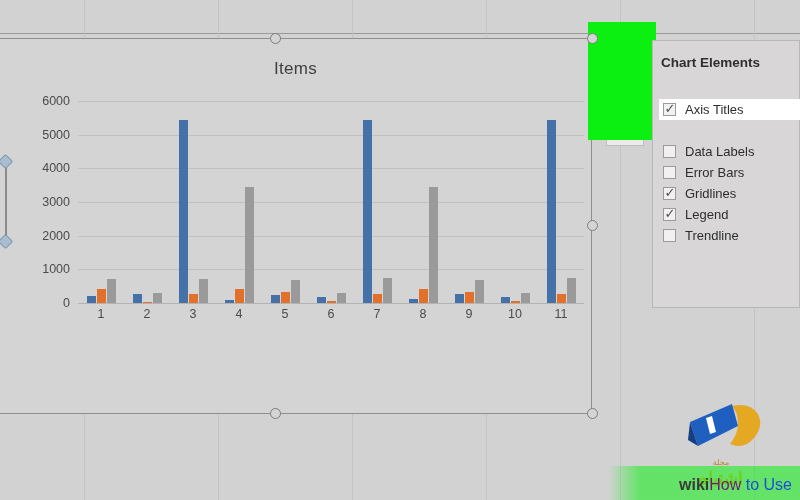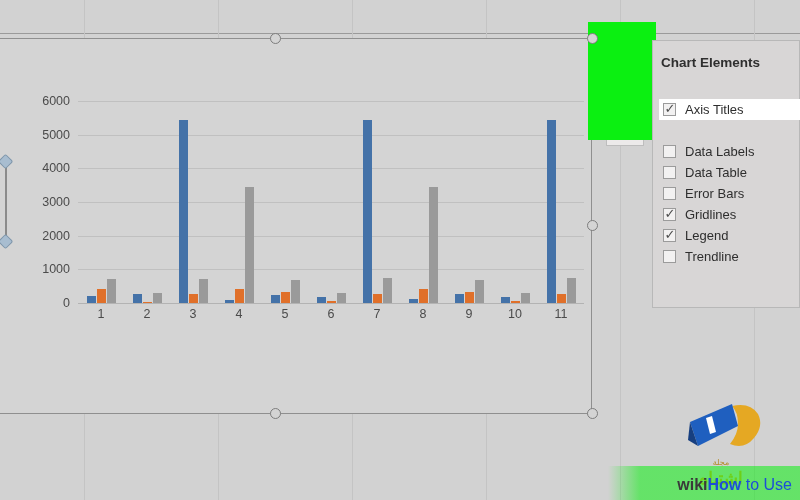--- a/index.html
+++ b/index.html
@@ -259,38 +259,39 @@
     z-index: 7;
   }
   #wikihow-text {
     position: absolute;
     right: 8px; bottom: 6px;
     font-size: 16px;
     z-index: 8;
     white-space: nowrap;
   }
   #wikihow-text .w1 { color: #3a3a3a; font-weight: bold; }
-  #wikihow-text .w2 { color: #1d4ed8; font-weight: bold; }
+  #wikihow-text .w2 { color: #701a75; font-weight: normal; }
   #wikihow-text .w3 { color: #1d4ed8; }
 </style>
 </head>
 <body>
 
 <div id="root">
 
   <div class="sheet-gridline-h" style="top:33px;"></div>
   <div class="sheet-gridline-v" style="left:84px;"></div>
   <div class="sheet-gridline-v" style="left:218px;"></div>
   <div class="sheet-gridline-v" style="left:352px;"></div>
   <div class="sheet-gridline-v" style="left:486px;"></div>
   <div class="sheet-gridline-v" style="left:620px;"></div>
   <div class="sheet-gridline-v" style="left:754px;"></div>
 
   <div id="chart-object">
 
+    <div id="chart-title">Items</div>
 
     <div id="plot-wrap">
       <div id="y-labels">
           <div class="ytick" style="top: 0px;">6000</div>
           <div class="ytick" style="top: 33.6667px;">5000</div>
           <div class="ytick" style="top: 67.3333px;">4000</div>
           <div class="ytick" style="top: 101px;">3000</div>
           <div class="ytick" style="top: 134.667px;">2000</div>
           <div class="ytick" style="top: 168.333px;">1000</div>
           <div class="ytick" style="top: 202px;">0</div>
@@ -434,24 +435,20 @@
         <div class="ce-row" style="visibility: hidden;">
           <span class="cbox checked"></span>
           <span>Chart Title</span>
         </div>
         <div class="ce-row">
           <span class="cbox"></span>
           <span>Data Labels</span>
         </div>
         <div class="ce-row">
           <span class="cbox"></span>
-          <span>Data Table</span>
-        </div>
-        <div class="ce-row">
-          <span class="cbox"></span>
           <span>Error Bars</span>
         </div>
         <div class="ce-row">
           <span class="cbox checked"></span>
           <span>Gridlines</span>
         </div>
         <div class="ce-row">
           <span class="cbox checked"></span>
           <span>Legend</span>
         </div>

